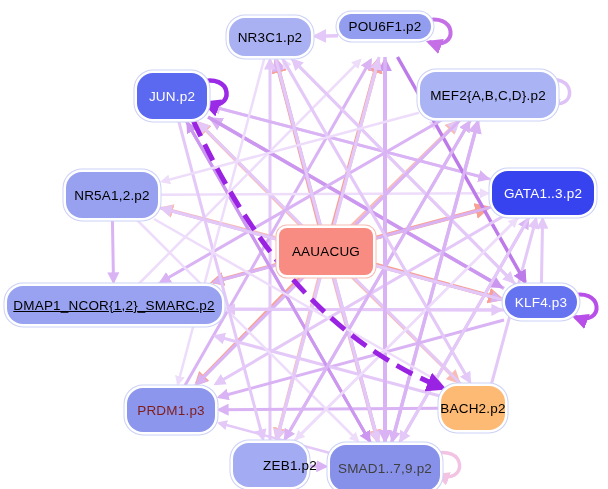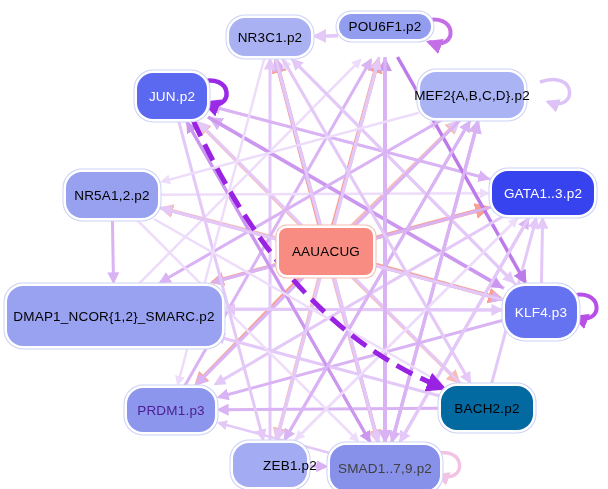--- a/index.html
+++ b/index.html
@@ -148,24 +148,24 @@
         <path d="M 421 14 C 459 1, 459 45, 429 34" fill="none" stroke="#c46fe6" stroke-width="4" stroke-linecap="butt" marker-end="url(#arr-c46fe6)"></path>
         <path d="M 540 74 C 578 61, 578 105, 548 94" fill="none" stroke="#dcc2f6" stroke-width="3.5" stroke-linecap="butt" marker-end="url(#arr-dcc2f6)"></path>
         <path d="M 567 289 C 605 276, 605 320, 575 309" fill="none" stroke="#b74fe8" stroke-width="4" stroke-linecap="butt" marker-end="url(#arr-b74fe8)"></path>
         <path d="M 430 447 C 468 434, 468 478, 438 467" fill="none" stroke="#f2c3e2" stroke-width="3.5" stroke-linecap="butt" marker-end="url(#arr-f2c3e2)"></path>
       </g>
   </svg>
   <div id="node-layer">
       <div class="node" style="left: 229px; top: 10px; width: 82px; height: 38px; background: rgb(169, 177, 243); color: rgb(0, 0, 0);">NR3C1.p2</div>
       <div class="node" style="left: 339px; top: 6px; width: 92px; height: 25px; background: rgb(147, 157, 240); color: rgb(0, 0, 0);">POU6F1.p2</div>
       <div class="node dark" style="left: 137px; top: 65px; width: 70px; height: 46px; background: rgb(91, 104, 240); color: rgb(255, 255, 255);">JUN.p2</div>
-      <div class="node" style="left: 420px; top: 64px; width: 104px; height: 46px; background: rgb(170, 179, 244); color: rgb(0, 0, 0);">MEF2{A,B,C,D}.p2</div>
+      <div class="node" style="left: 420px; top: 64px; width: 136px; height: 46px; background: rgb(170, 179, 244); color: rgb(0, 0, 0);">MEF2{A,B,C,D}.p2</div>
       <div class="node" style="left: 66px; top: 164px; width: 92px; height: 46px; background: rgb(151, 161, 240); color: rgb(0, 0, 0);">NR5A1,2.p2</div>
       <div class="node dark" style="left: 492px; top: 163px; width: 102px; height: 44px; background: rgb(55, 67, 238); color: rgb(255, 255, 255);">GATA1..3.p2</div>
       <div class="node center" style="left: 279px; top: 219.5px; width: 94px; height: 47px; background: rgb(249, 140, 130); color: rgb(0, 0, 0);">AAUACUG</div>
-      <div class="node" style="left: 6.5px; top: 278px; width: 215px; height: 60px; background: rgb(153, 162, 240); color: rgb(0, 0, 0);">DMAP1_NCOR{1,2}_SMARC.p2</div>
-      <div class="node dark" style="left: 505px; top: 278px; width: 72px; height: 52px; background: rgb(102, 115, 241); color: rgb(255, 255, 255); border-radius: 20px;">KLF4.p3</div>
-      <div class="node" style="left: 127px; top: 380px; width: 88px; height: 44px; background: rgb(140, 150, 236); color: #4c1d95;">PRDM1.p3</div>
-      <div class="node" style="left: 441px; top: 378px; width: 92px; height: 44px; background: #0369a1; color: rgb(0, 0, 0);">BACH2.p2</div>
+      <div class="node" style="left: 6.5px; top: 278px; width: 215px; height: 38px; background: rgb(153, 162, 240); color: rgb(0, 0, 0); text-decoration: underline;">DMAP1_NCOR{1,2}_SMARC.p2</div>
+      <div class="node dark" style="left: 505px; top: 278px; width: 72px; height: 32px; background: rgb(102, 115, 241); color: rgb(255, 255, 255); border-radius: 20px;">KLF4.p3</div>
+      <div class="node" style="left: 127px; top: 380px; width: 88px; height: 44px; background: rgb(140, 150, 236); color: #7f1d1d;">PRDM1.p3</div>
+      <div class="node" style="left: 441px; top: 378px; width: 64px; height: 44px; background: #fdba74; color: rgb(0, 0, 0);">BACH2.p2</div>
       <div class="node" style="left: 233px; top: 435px; width: 74px; height: 44px; background: rgb(163, 172, 242); color: rgb(0, 0, 0); padding-left: 40px;">ZEB1.p2</div>
       <div class="node" style="left: 330px; top: 437px; width: 110px; height: 46px; background: rgb(135, 145, 234); color: #404040;">SMAD1..7,9.p2</div>
     </div>
 </div>
 
 </body></html>

